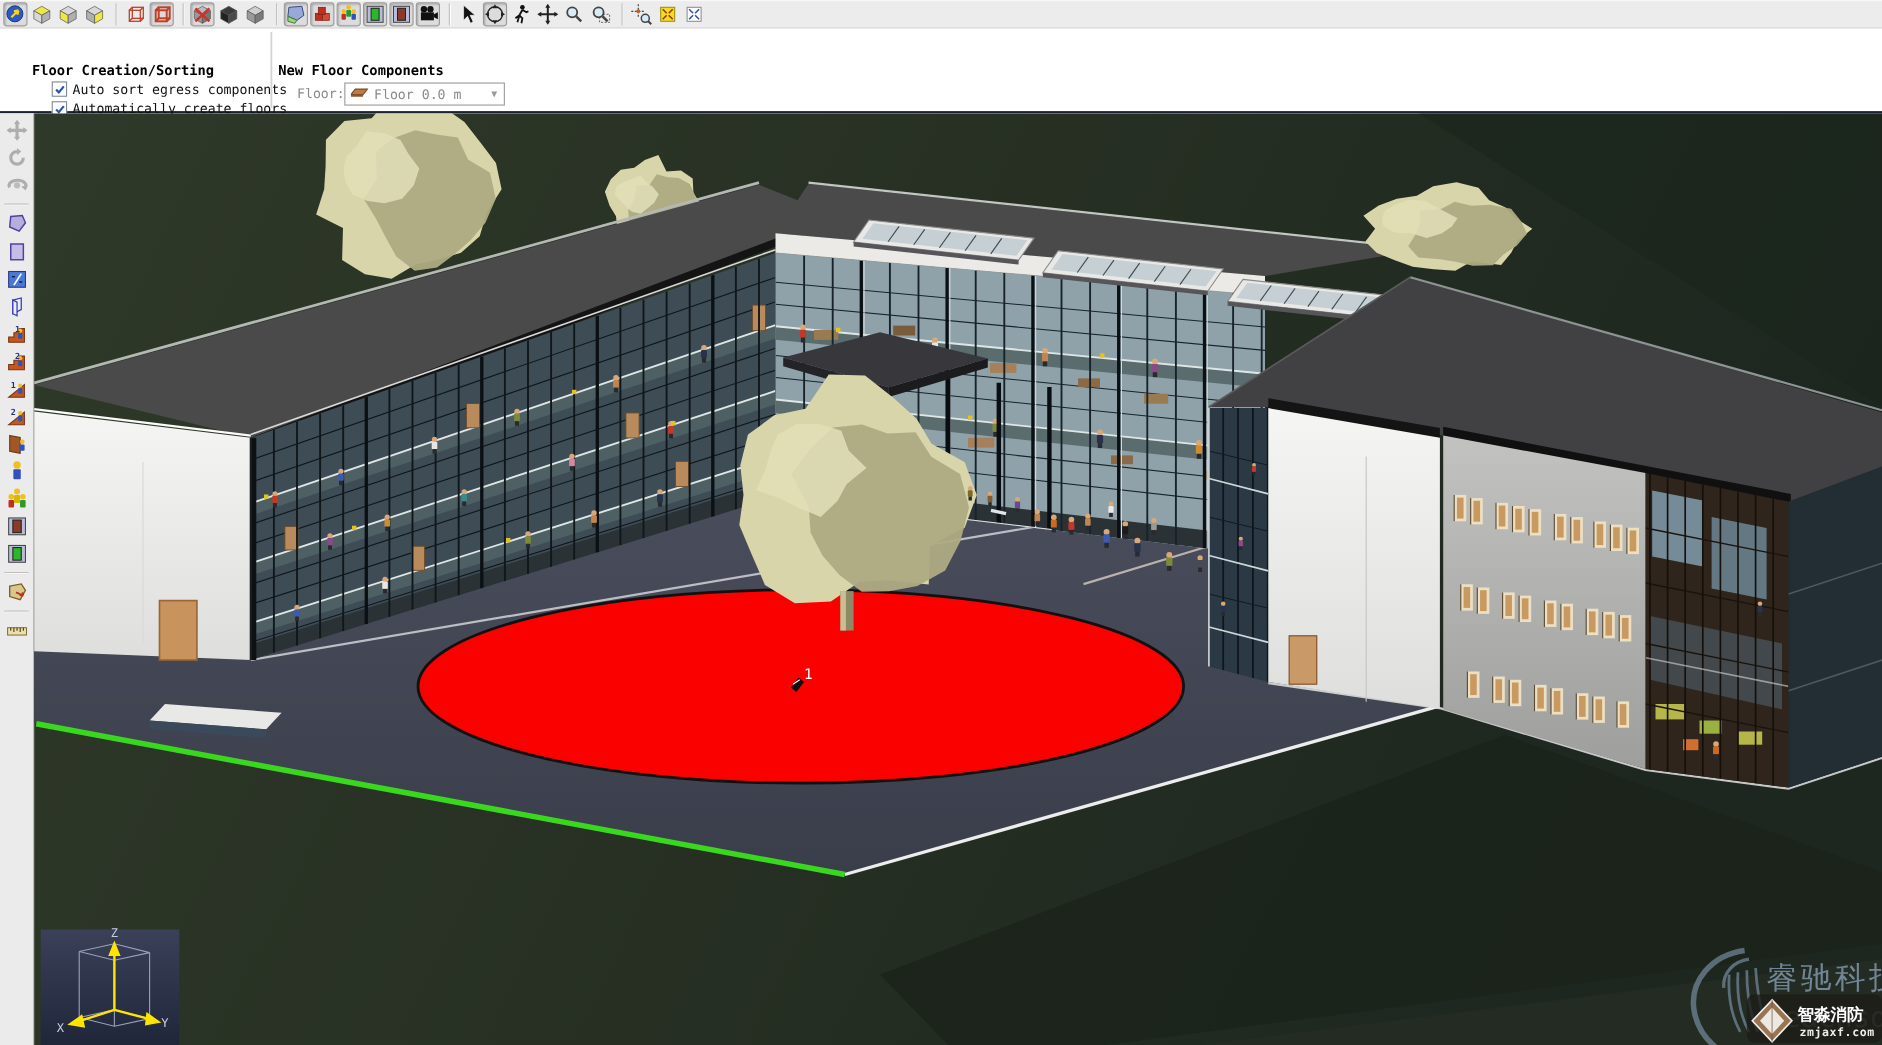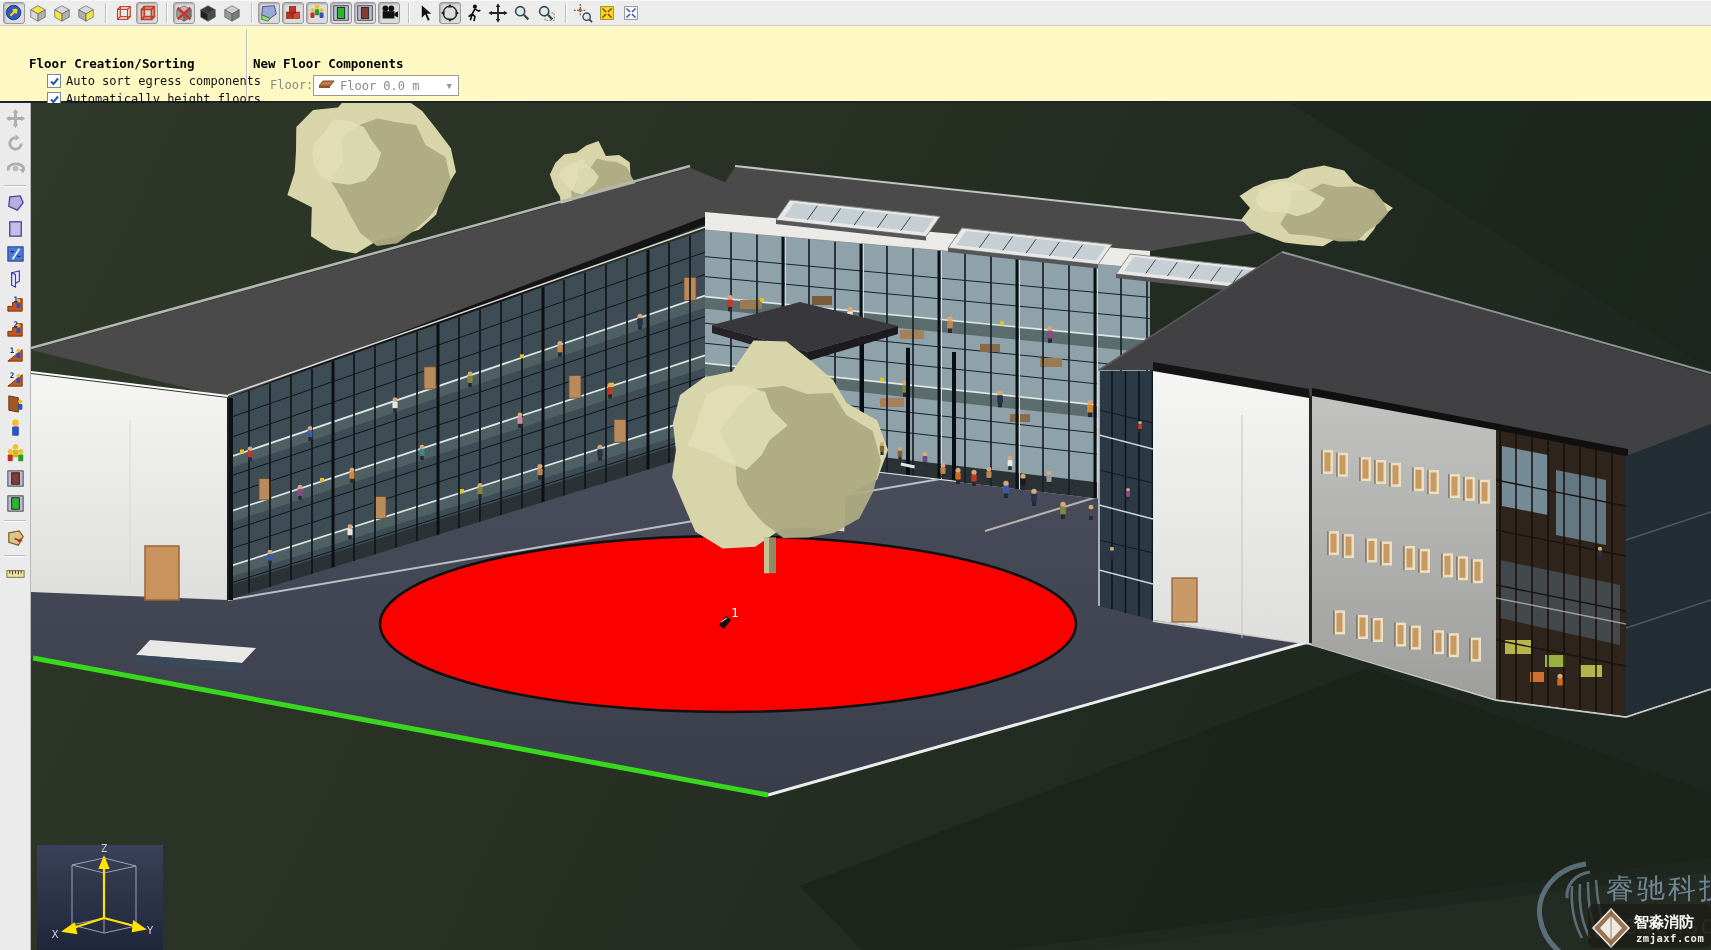--- a/index.html
+++ b/index.html
@@ -9,21 +9,21 @@
   #toolbar{position:absolute;left:0;top:0;width:1711px;height:26px;background:#ececec;
            border-top:1px solid #f8f8f8;border-bottom:1px solid #cfcfcf;
            display:flex;align-items:center;padding-left:3px;box-sizing:border-box;}
   .tbtn{width:22px;height:22px;margin-right:2px;display:inline-flex;align-items:center;justify-content:center;
         border:1px solid transparent;border-radius:3px;box-sizing:border-box;}
   .tbtn svg{width:20px;height:20px;}
   .tbtn.pressed{background:#dcdcdc;border:1px solid #9a9a9a;box-shadow:inset 1px 1px 2px rgba(0,0,0,.25);}
   .tsep{width:9px;height:20px;margin:0 2px;position:relative;}
   .tsep::after{content:"";position:absolute;left:4px;top:0;bottom:0;width:1px;background:#bdbdbd;border-right:1px solid #fff;}
   
-  #ribbon{position:absolute;left:0;top:26px;width:1711px;height:77px;background:#fef9c3;
+  #ribbon{position:absolute;left:0;top:26px;width:1711px;height:77px;background:#ffffff;
           border-bottom:2px solid #1d2230;box-sizing:border-box;}
   .rtitle{position:absolute;font-weight:bold;font-size:12.5px;color:#000;}
   .chk{position:absolute;display:flex;align-items:flex-start;font-size:12px;color:#111;}
   .chkbox{width:12px;height:12px;background:#fff;border:1px solid #7a8a9a;margin-right:5px;display:inline-flex;
           align-items:center;justify-content:center;}
   .fhlabel{position:absolute;font-size:12px;color:#111;}
   #floor-height-input{position:absolute;left:148px;top:83px;width:86px;height:15px;border:1px solid #8a8a8a;
           background:#fff;font-family:inherit;font-size:12px;padding:0 0 0 3px;}
   .vsep{position:absolute;left:246px;top:3px;bottom:3px;width:1px;background:#c2c2c2;border-right:1px solid #fbfbfb;}
   .graytxt{color:#8a8a8a;}
@@ -243,21 +243,21 @@
     </span>
     <span>Auto sort egress components</span>
   </label>
 
   <label class="chk" style="left:47px;top:66px">
     <span class="chkbox">
       <svg width="11" height="11" viewBox="0 0 11 11">
           <path d="M2 5.5 L4.5 8 L9 2.5" fill="none" stroke="#2855a8" stroke-width="2"></path>
         </svg>
     </span>
-    <span>Automatically height floors</span>
+    <span>Automatically create floors</span>
   </label>
 
   <span class="fhlabel" style="left:66px;top:85px">Floor height:</span>
   <input id="floor-height-input" value="3.0 m" style="">
 
   <div class="vsep"></div>
 
   <div class="rtitle" style="left:253px;top:30px">New Floor Components</div>
   <span class="fhlabel graytxt" style="left:270px;top:52px">Floor:</span>
   <div id="group-dropdown">

